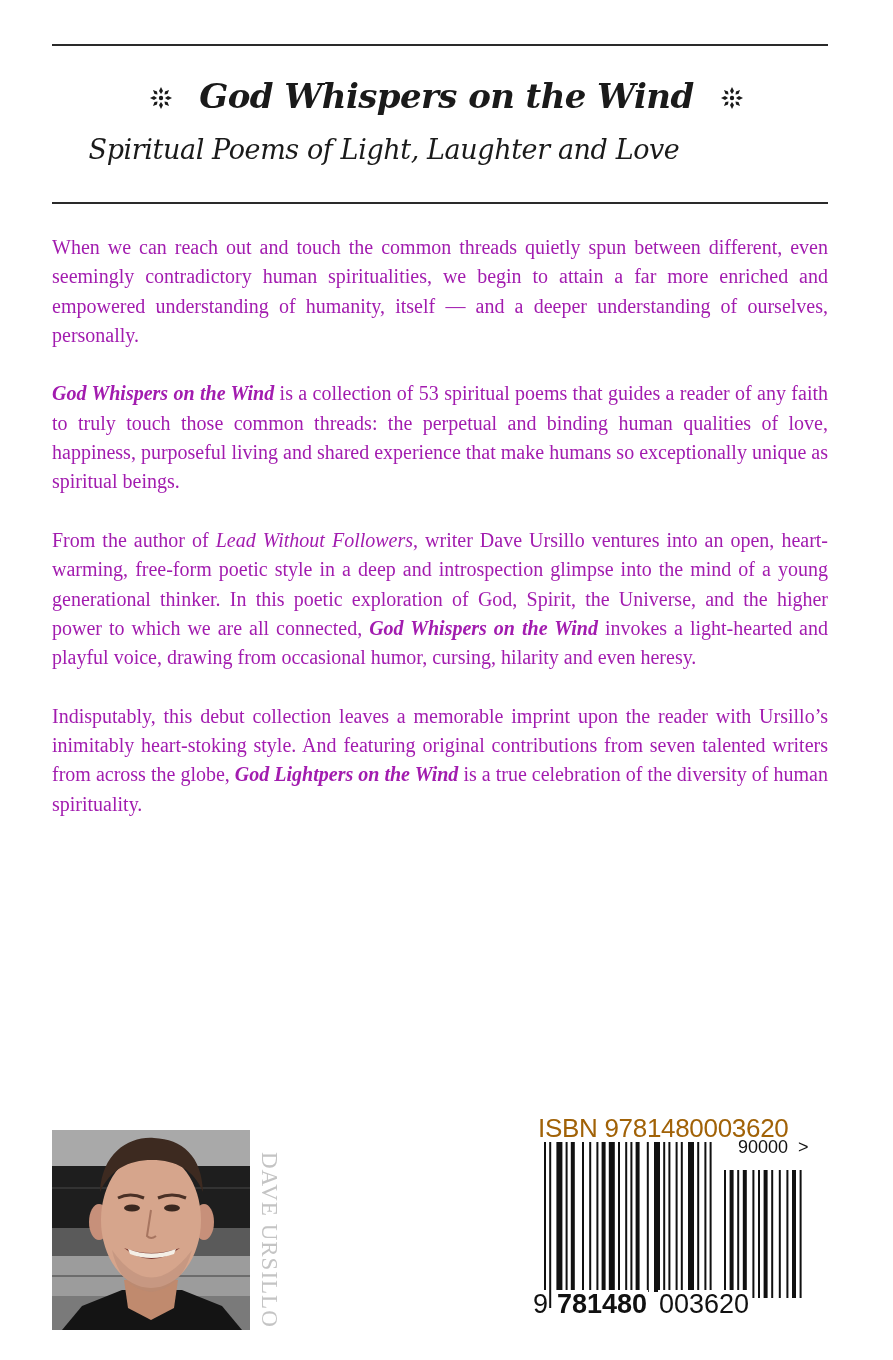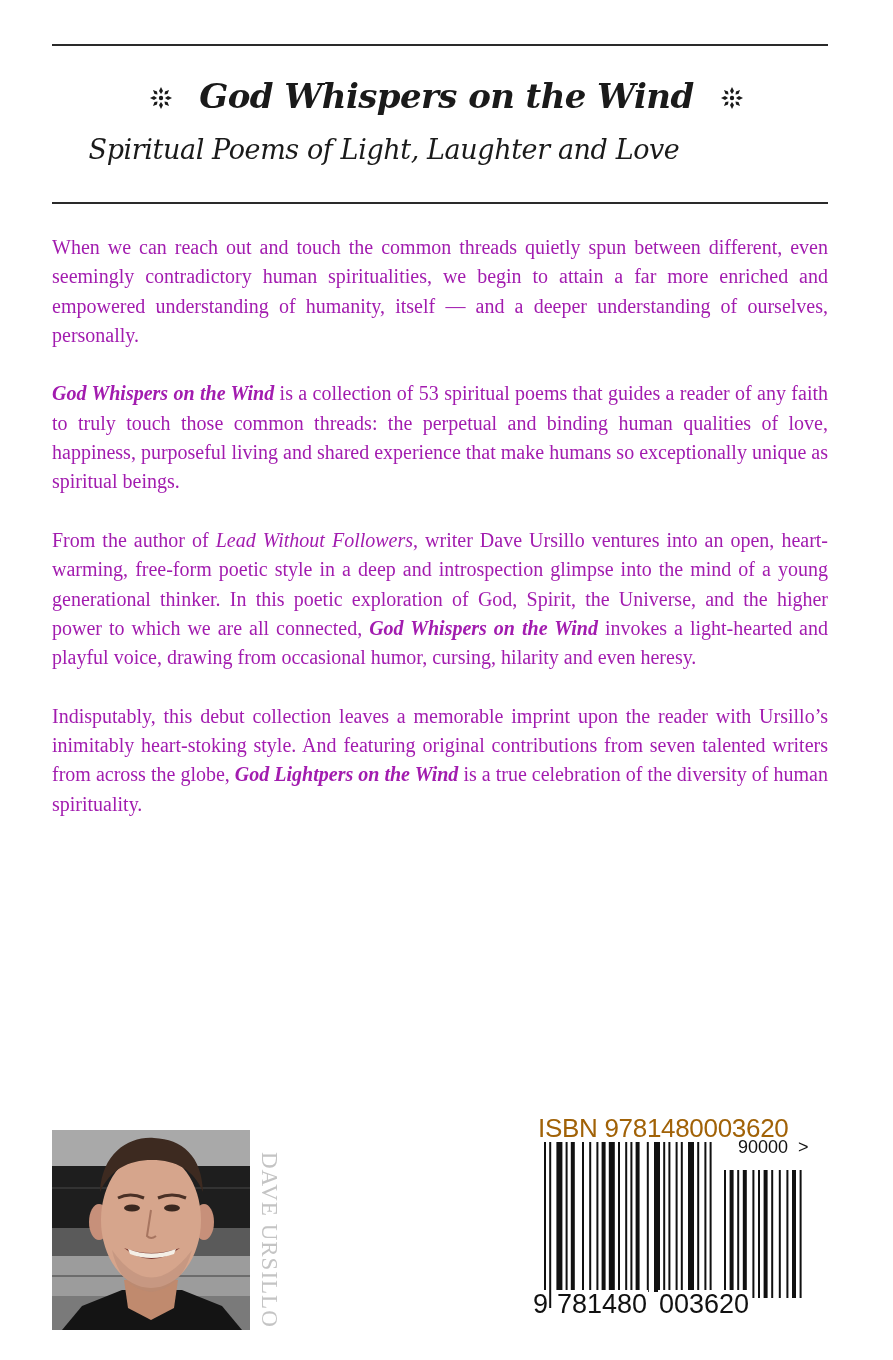--- a/index.html
+++ b/index.html
@@ -158,15 +158,15 @@
       <rect x="233.60000000000014" y="52" width="4" height="128" fill="#111111"></rect>
       <rect x="241.20000000000016" y="52" width="2" height="128" fill="#111111"></rect>
       <rect x="248.80000000000018" y="52" width="2" height="128" fill="#111111"></rect>
       <rect x="256.4000000000002" y="52" width="2" height="128" fill="#111111"></rect>
       <rect x="262.0000000000002" y="52" width="4" height="128" fill="#111111"></rect>
       <rect x="269.60000000000025" y="52" width="2" height="128" fill="#111111"></rect>
     </svg>
   <div class="isbn-top">ISBN 9781480003620</div>
   <div class="addon-label">90000  &gt;</div>
   <div class="digits" style="left:2px;">9</div>
-  <div class="digits" style="left:26px;">781480</div>
+  <div class="digits" style="left:26px;font-weight:bold;">781480</div>
   <div class="digits" style="left:128px;text-align:right;">003620</div>
 </div>
 
 </body></html>

